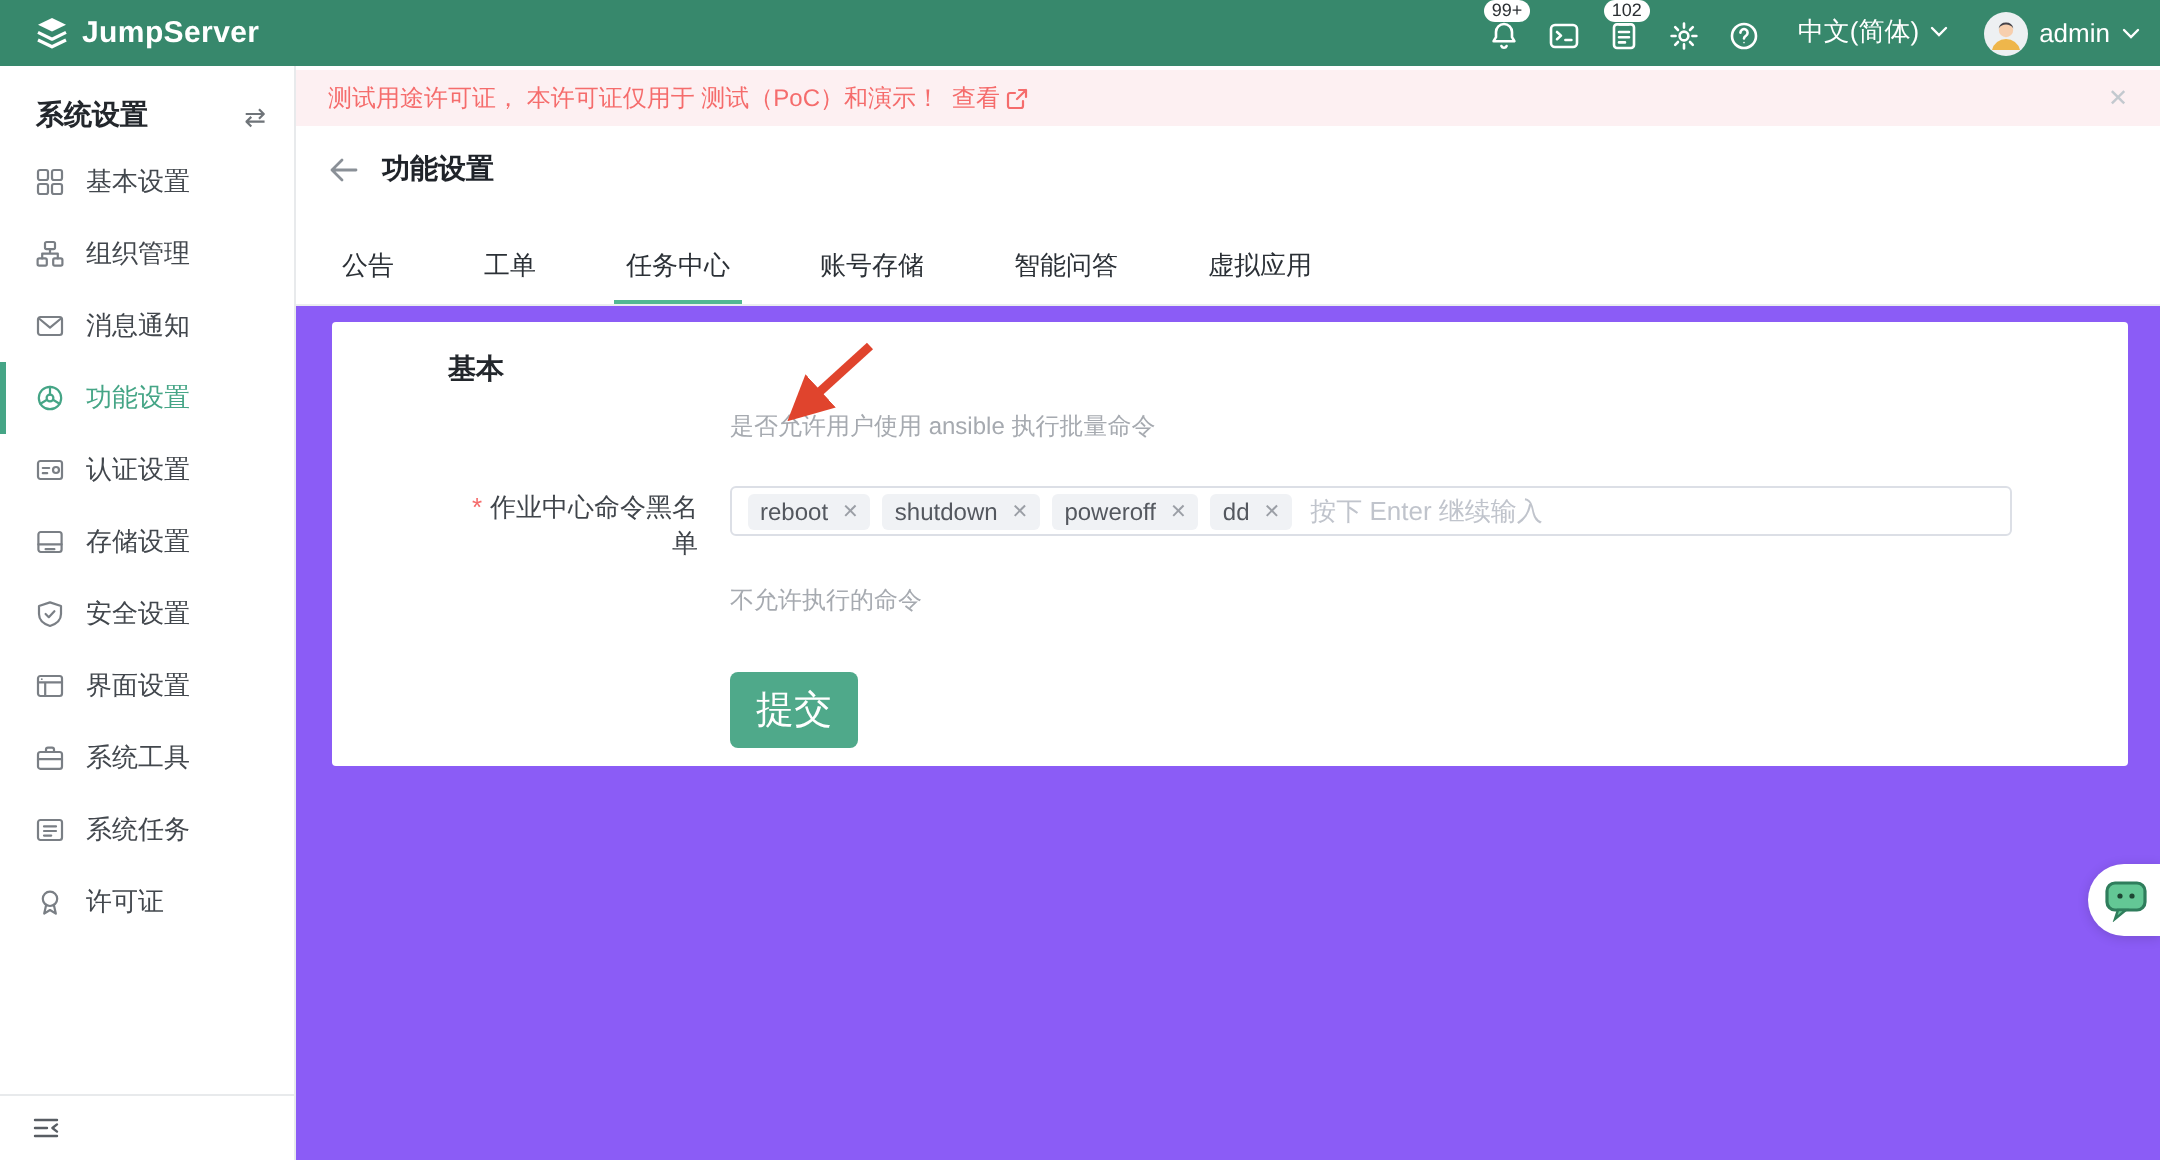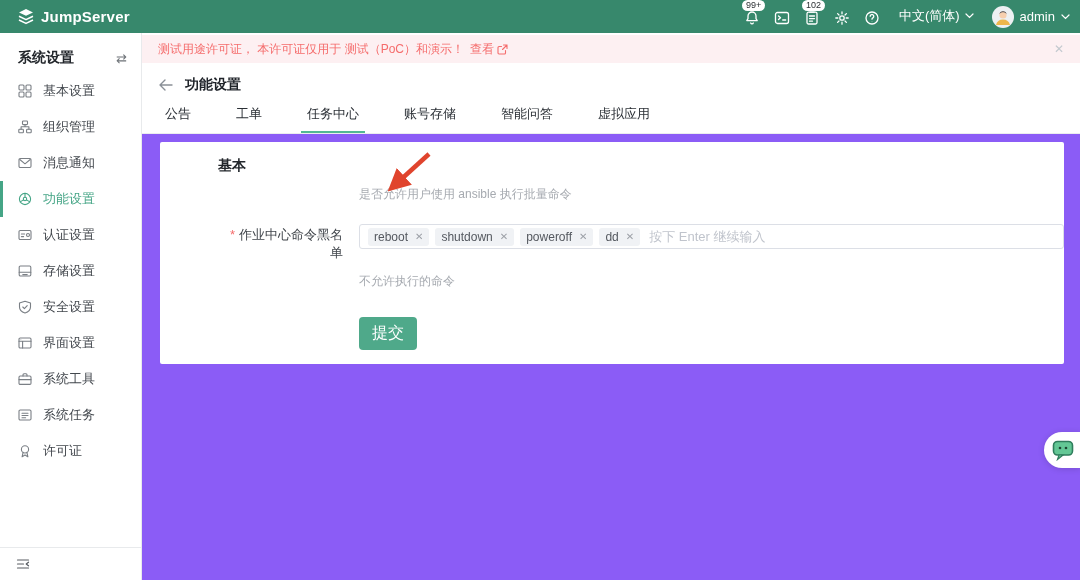--- a/index.html
+++ b/index.html
@@ -46,46 +46,46 @@
   .banner { height:28px; background:#fdf0f2; color:#f56c6c; font-size:12px;
     display:flex; align-items:center; padding:0 16px; }
   .banner-link { display:inline-flex; align-items:center; gap:3px; margin-left:6px;
     color:#f56c6c; cursor:pointer; text-decoration:none; }
   .banner-close { margin-left:auto; color:#c3c9cf; font-size:12px; cursor:pointer; }
 
   .page-head { background:#fff; border-bottom:1px solid #ebedef; padding:13px 0 0 17px; }
   .title-row { display:flex; align-items:center; gap:12px; }
   .back { color:#8a9097; display:flex; cursor:pointer; }
   .page-title { font-size:14px; font-weight:bold; color:#1f2329; }
-  .tabs { display:flex; gap:33px; margin-top:11px; padding-left:0; }
+  .tabs { display:flex; gap:33px; margin-top:30px; padding-left:0; }
   .tab { font-size:13px; color:#2b3036; padding:0 6px 8px 6px; cursor:pointer;
     border-bottom:2px solid transparent; }
   .tab.active { border-bottom-color:#52b893; }
 
   .card { background:#fff; margin:8px 16px 0 18px; height:222px; border-radius:2px;
     padding:15px 0 0 58px; position:relative; }
   .section-title { font-size:14px; font-weight:bold; color:#23272c; }
   .frow { display:flex; margin-top:20px; }
   .flabel { width:125px; text-align:right; font-size:13px; color:#40454b; padding-top:2px; }
   .star { color:#f56c6c; margin-right:4px; }
   .fctrl { margin-left:16px; }
   .toggle { width:31px; height:17px; border-radius:9px; background:#e2e5e9;
     position:relative; cursor:pointer; }
   .toggle .knob { width:13px; height:13px; border-radius:50%; background:#fff;
     position:absolute; top:2px; left:2px; box-shadow:0 1px 2px rgba(0,0,0,.2); }
   .fhelp { font-size:12px; color:#a6aab0; margin:11px 0 0 141px; }
   .frow.blk { margin-top:21px; }
-  .tagbox { margin-left:16px; width:705px; height:25px; border:1px solid #dcdfe6;
+  .tagbox { margin-left:16px; width:641px; height:25px; border:1px solid #dcdfe6;
     border-radius:3px; background:#fff; display:flex; align-items:center;
     padding:0 8px; gap:6px; cursor:text; }
   .tag { background:#f0f2f5; border-radius:3px; font-size:12px; color:#54585f;
     padding:2px 6px; display:inline-flex; align-items:center; gap:7px; white-space:nowrap; }
   .tag-x { color:#9b9fa6; font-size:10px; cursor:pointer; }
   .placeholder { color:#c0c4cc; font-size:13px; margin-left:3px; }
-  .submit { margin:27px 0 0 141px; background:#4fa98a; color:#fff; font-size:16px;
+  .submit { margin:27px 0 0 141px; background:#4fa98a; color:#fff; font-size:19px;
     border:none; border-radius:4px; padding:6px 13px; cursor:pointer;
     font-family:"Liberation Sans", sans-serif; }
   .arrow { position:absolute; left:220px; top:5px; width:60px; height:50px; pointer-events:none; }
 
   .chat-widget { position:absolute; right:0; top:432px; width:36px; height:36px;
     background:#fff; border-radius:18px 0 0 18px; box-shadow:0 1px 6px rgba(0,0,0,.15);
     display:flex; align-items:center; padding-left:8px; cursor:pointer; }
 </style>
 </head>
 <body>

